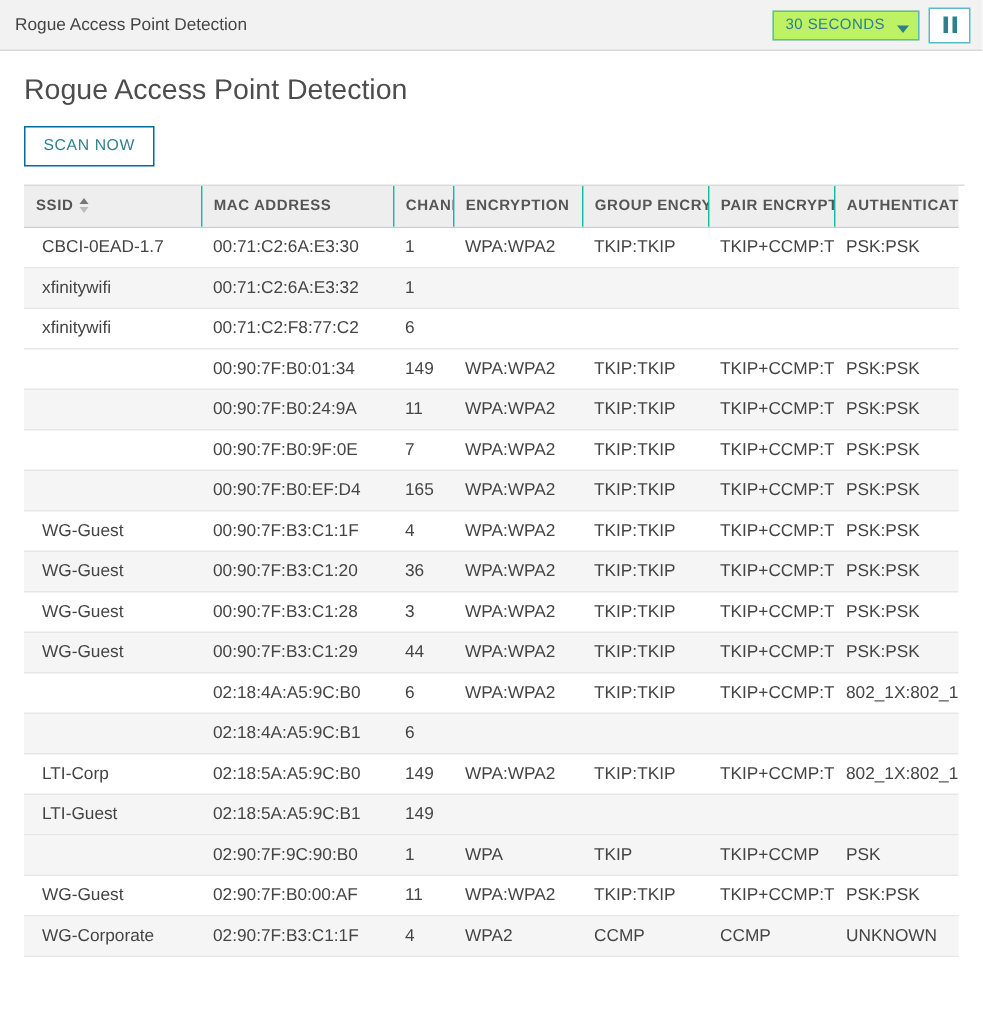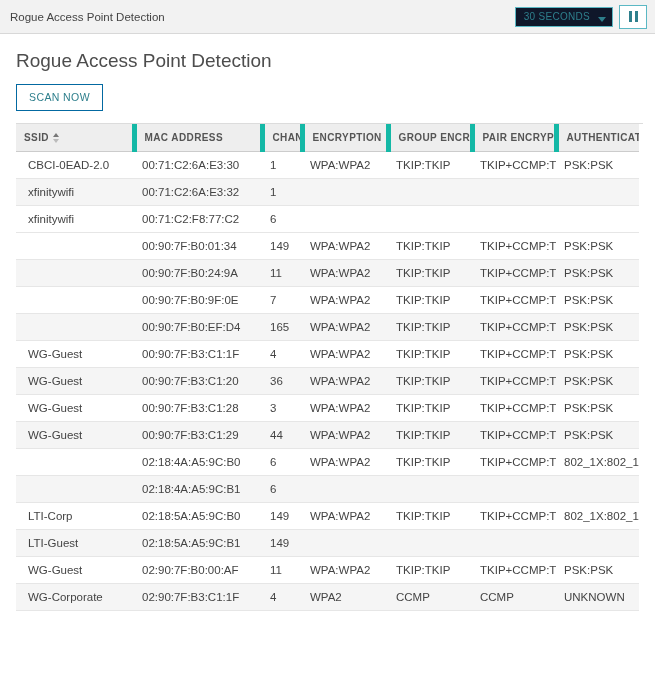--- a/index.html
+++ b/index.html
@@ -41,21 +41,21 @@
     overflow: hidden;
   }
   .titlebar .controls {
     display: flex;
     align-items: center;
     gap: 6px;
   }
   .refresh-select {
     border: 1px solid #5bb8c4;
     color: #2e7f8c;
-    background: #0f172a;
+    background: #bef264;
     font-size: 10px;
     letter-spacing: .3px;
     padding: 4px 6px 4px 8px;
     display: flex;
     align-items: flex-end;
     gap: 8px;
     line-height: 1;
     cursor: pointer;
   }
   .refresh-select .caret {
@@ -123,21 +123,21 @@
   }
   table.rogue thead th {
     background: #eeeeee;
     color: #555555;
     font-size: 10px;
     letter-spacing: .4px;
     font-weight: bold;
     text-align: left;
     padding: 8px 6px 8px 8px;
     border-bottom: 1px solid #cccccc;
-    border-right: 5px solid #14b8a6;
+    border-right: 1px solid #14b8a6;
     white-space: nowrap;
     overflow: hidden;
     box-sizing: border-box;
     position: relative;
   }
   table.rogue thead th:last-child { border-right: none; }
   .sort-caret {
     display: inline-block;
     margin-left: 4px;
     line-height: 0;
@@ -225,21 +225,21 @@
               <th>MAC ADDRESS</th>
               <th>CHANNEL</th>
               <th>ENCRYPTION</th>
               <th>GROUP ENCRYPTION</th>
               <th>PAIR ENCRYPTION</th>
               <th>AUTHENTICATION</th>
             </tr>
           </thead>
           <tbody id="table-body">
               <tr>
-                <td class="ssid">CBCI-0EAD-2.0</td>
+                <td class="ssid">CBCI-0EAD-1.7</td>
                 <td>00:71:C2:6A:E3:30</td>
                 <td>1</td>
                 <td>WPA:WPA2</td>
                 <td>TKIP:TKIP</td>
                 <td>TKIP+CCMP:TKIP</td>
                 <td>PSK:PSK</td>
               </tr>
               <tr class="alt">
                 <td class="ssid">xfinitywifi</td>
                 <td>00:71:C2:6A:E3:32</td>
@@ -358,20 +358,29 @@
                 <td>802_1X:802_1X</td>
               </tr>
               <tr class="alt">
                 <td class="ssid">LTI-Guest</td>
                 <td>02:18:5A:A5:9C:B1</td>
                 <td>149</td>
                 <td></td>
                 <td></td>
                 <td></td>
                 <td></td>
+              </tr>
+              <tr class="alt">
+                <td class="ssid"></td>
+                <td>02:90:7F:9C:90:B0</td>
+                <td>1</td>
+                <td>WPA</td>
+                <td>TKIP</td>
+                <td>TKIP+CCMP</td>
+                <td>PSK</td>
               </tr>
               <tr>
                 <td class="ssid">WG-Guest</td>
                 <td>02:90:7F:B0:00:AF</td>
                 <td>11</td>
                 <td>WPA:WPA2</td>
                 <td>TKIP:TKIP</td>
                 <td>TKIP+CCMP:TKIP</td>
                 <td>PSK:PSK</td>
               </tr>

